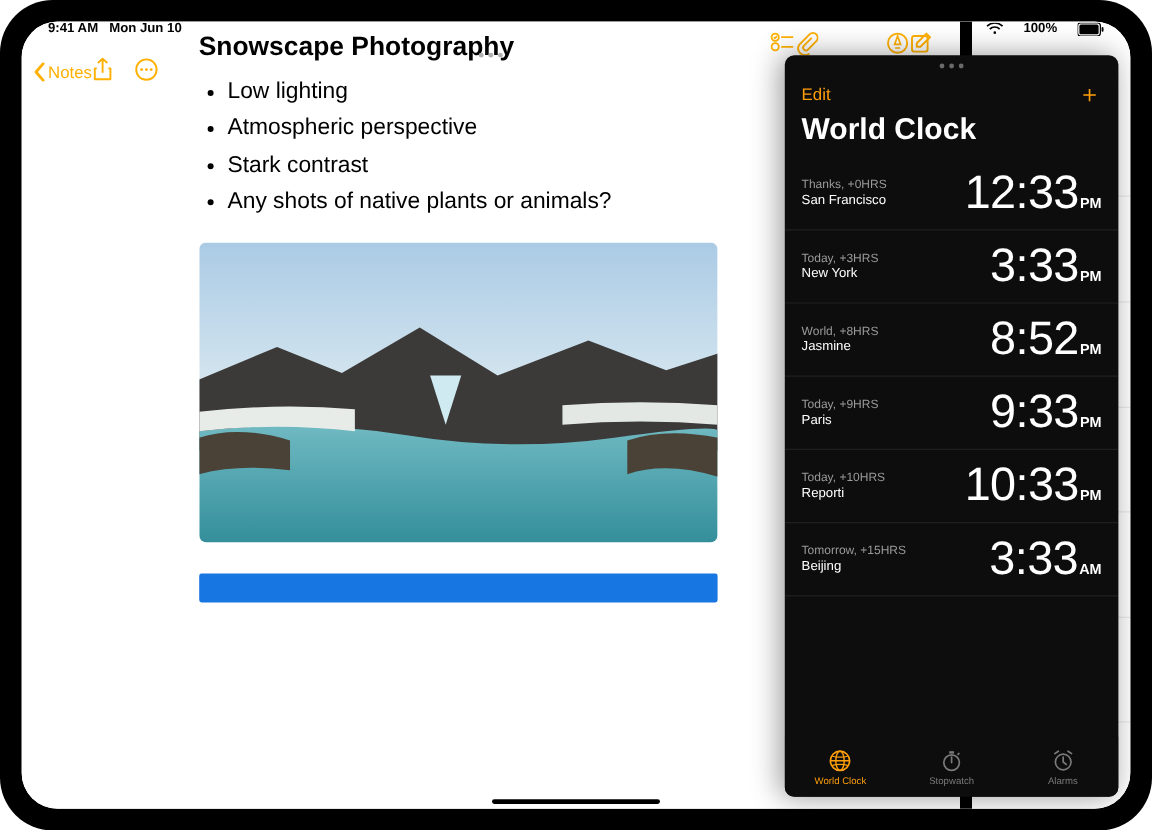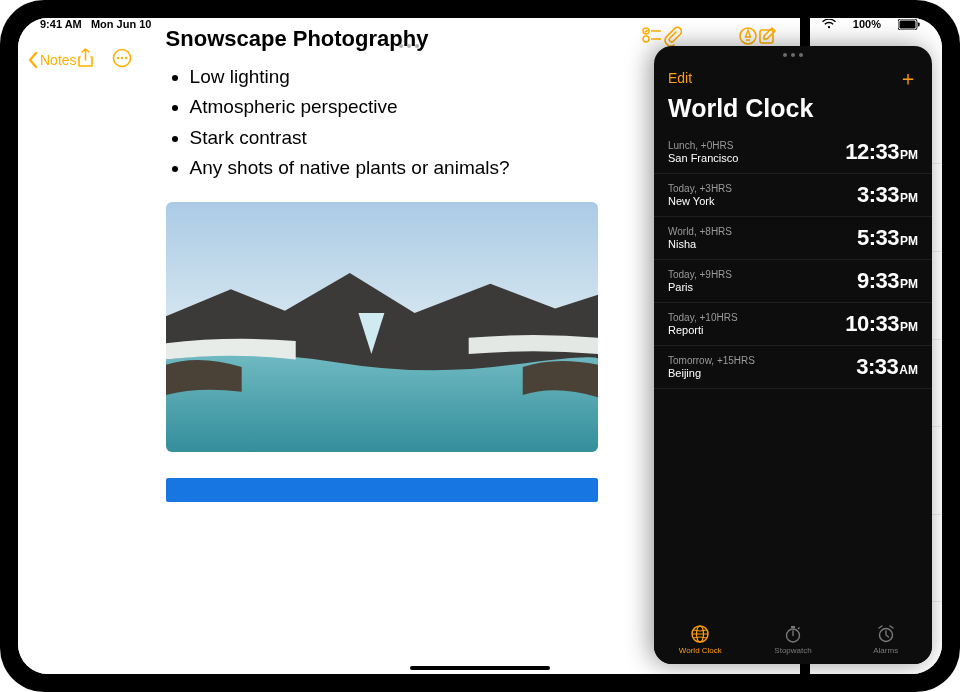--- a/index.html
+++ b/index.html
@@ -44,34 +44,34 @@
   .mail-item .from{font-size:12.5px;font-weight:700;line-height:1.2;}
   .mail-item .subj{font-size:11.5px;font-weight:600;line-height:1.25;margin-top:1px;}
   .mail-item .prev{font-size:11px;color:#8a8a8e;line-height:1.25;margin-top:1px;}
   .mail-toolbar{height:40px;display:flex;align-items:center;padding-left:12px;}
   .filter-icon{width:18px;height:18px;border:2px solid #0a7aff;border-radius:50%;position:relative;}
   .filter-icon::before,.filter-icon::after{content:'';position:absolute;background:#0a7aff;height:1.6px;left:50%;transform:translateX(-50%);}
   .filter-icon::before{width:8px;top:5px;}
   .filter-icon::after{width:5px;top:9px;}
 
   
-  .slideover{position:absolute;top:28px;right:10px;bottom:10px;width:278px;background:#0d0d0d;border-radius:18px;box-shadow:-4px 0 24px rgba(0,0,0,.4);display:flex;flex-direction:column;overflow:hidden;color:#fff;}
+  .slideover{position:absolute;top:28px;right:10px;bottom:10px;width:278px;background:#0d0d0d;border-radius:8px;box-shadow:-4px 0 24px rgba(0,0,0,.4);display:flex;flex-direction:column;overflow:hidden;color:#fff;}
   .so-grab{height:18px;display:flex;justify-content:center;align-items:center;}
   .so-grab .dots{display:flex;gap:4px;}
   .so-grab .dots span{width:4px;height:4px;background:#6a6a6a;border-radius:50%;}
   .so-top{display:flex;justify-content:space-between;align-items:center;padding:0 14px;height:28px;}
   .so-edit{color:#ff9f0a;font-size:14px;}
   .so-plus{color:#ff9f0a;font-size:20px;font-weight:300;}
   .so-title{font-size:25px;font-weight:700;padding:2px 14px 8px 14px;}
   .clock-list{flex:1;}
   .clock-row{display:flex;justify-content:space-between;align-items:center;padding:8px 14px 8px 14px;border-bottom:1px solid rgba(255,255,255,.08);}
   .clock-left .offset{font-size:10px;color:#9a9a9a;}
   .clock-left .city{font-size:11px;font-weight:400;margin-top:1px;}
   .clock-right{display:flex;align-items:baseline;}
-  .clock-right .time{font-size:22px;font-weight:700;letter-spacing:-0.5px;margin-left:32px;}
+  .clock-right .time{font-size:39px;font-weight:400;letter-spacing:-0.5px;margin-left:32px;}
   .clock-right .ampm{font-size:12px;font-weight:700;margin-left:1px;}
   .so-tabs{height:50px;background:#0d0d0d;display:flex;}
   .so-tab{flex:1;display:flex;flex-direction:column;align-items:center;justify-content:center;gap:2px;color:#7a7a7a;font-size:8px;}
   .so-tab.active{color:#ff9f0a;}
   .so-tab svg{width:20px;height:20px;}
 
   .home-ind{position:absolute;bottom:4px;left:50%;transform:translateX(-50%);width:140px;height:4px;background:#000;border-radius:3px;z-index:6;}
 </style>
 </head>
 <body>
@@ -256,45 +256,45 @@
           </div>
         </div>
       <div class="so-top">
         <span class="so-edit">Edit</span>
         <span class="so-plus">＋</span>
       </div>
       <div class="so-title">World Clock</div>
       <div class="clock-list">
         <div class="clock-row">
             <div class="clock-left">
-              <div class="offset">Lunch, +0HRS</div>
+              <div class="offset">Thanks, +0HRS</div>
               <div class="city">San Francisco</div>
             </div>
             <div class="clock-right">
               <span class="time">12:33</span>
               <span class="ampm">PM</span>
             </div>
           </div>
         <div class="clock-row">
             <div class="clock-left">
               <div class="offset">Today, +3HRS</div>
               <div class="city">New York</div>
             </div>
             <div class="clock-right">
               <span class="time">3:33</span>
               <span class="ampm">PM</span>
             </div>
           </div>
         <div class="clock-row">
             <div class="clock-left">
               <div class="offset">World, +8HRS</div>
-              <div class="city">Nisha</div>
-            </div>
-            <div class="clock-right">
-              <span class="time">5:33</span>
+              <div class="city">Jasmine</div>
+            </div>
+            <div class="clock-right">
+              <span class="time">8:52</span>
               <span class="ampm">PM</span>
             </div>
           </div>
         <div class="clock-row">
             <div class="clock-left">
               <div class="offset">Today, +9HRS</div>
               <div class="city">Paris</div>
             </div>
             <div class="clock-right">
               <span class="time">9:33</span>

